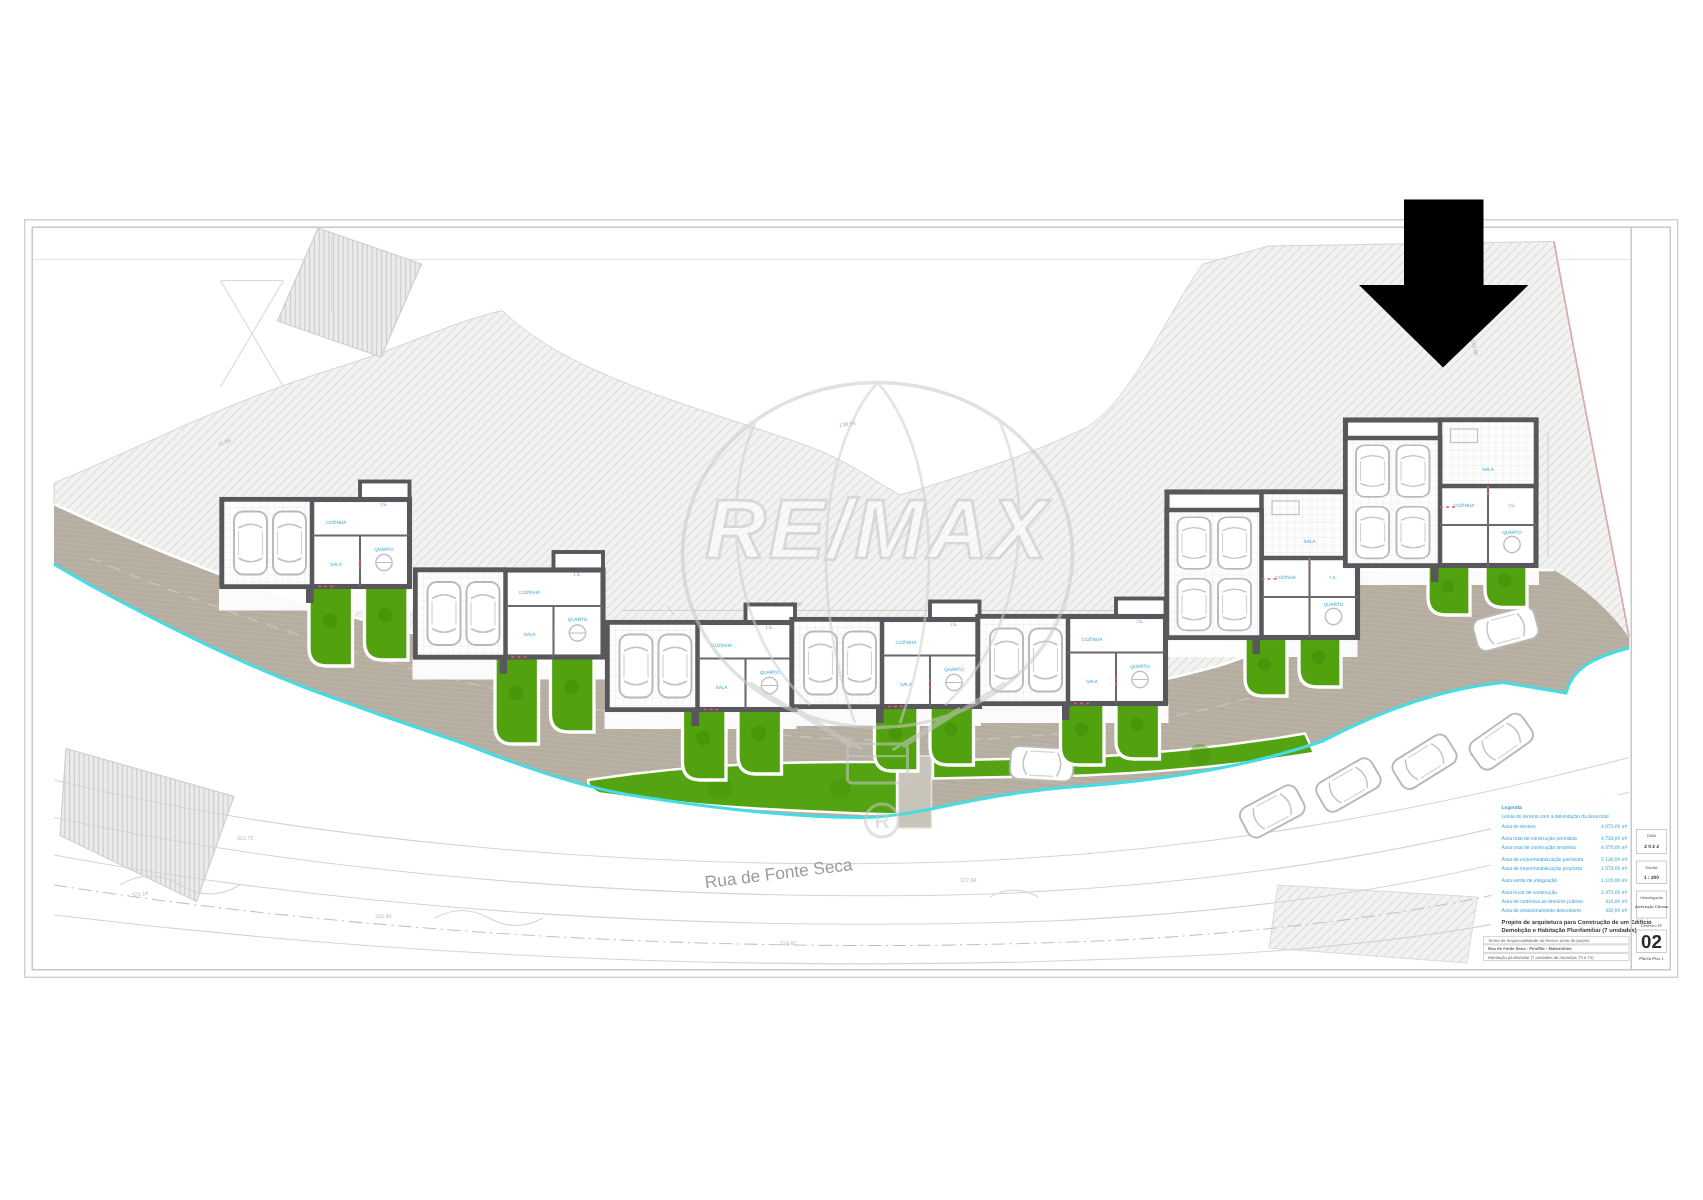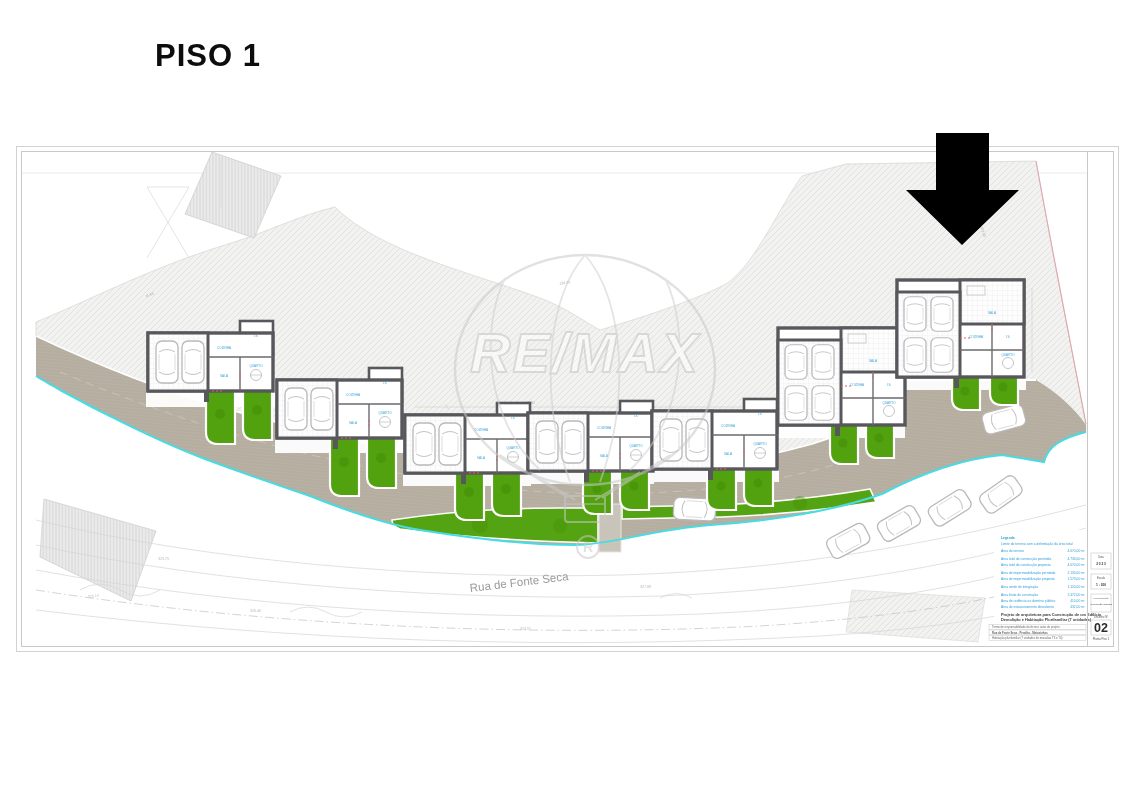--- a/index.html
+++ b/index.html
@@ -6,21 +6,20 @@
   .stage{position:relative;width:1135px;height:800px;background:#ffffff;overflow:hidden;
          font-family:"Liberation Sans",sans-serif;}
   .floor-title{position:absolute;left:155px;top:38px;font-size:31px;font-weight:bold;
                color:#0d0d0d;letter-spacing:1px;margin:0;}
   svg text{font-family:"Liberation Sans",sans-serif;}
 </style>
 </head>
 <body>
 
 <div class="stage">
-  <h1 class="floor-title">PISO 1</h1>
 
   <svg width="1135" height="800" viewBox="0 0 1135 800">
     <defs>
       <pattern id="hatchDiag" width="6" height="6" patternUnits="userSpaceOnUse">
         <rect width="6" height="6" fill="#f2f2f1"></rect>
           <path d="M0 6 L6 0" stroke="#dededd" stroke-width="0.8"></path>
       </pattern>
       <pattern id="hatchV" width="3.2" height="6" patternUnits="userSpaceOnUse">
         <rect width="3.2" height="6" fill="#ebebeb"></rect>
           <line x1="1.6" y1="0" x2="1.6" y2="6" stroke="#c9c9c9" stroke-width="0.7"></line>

